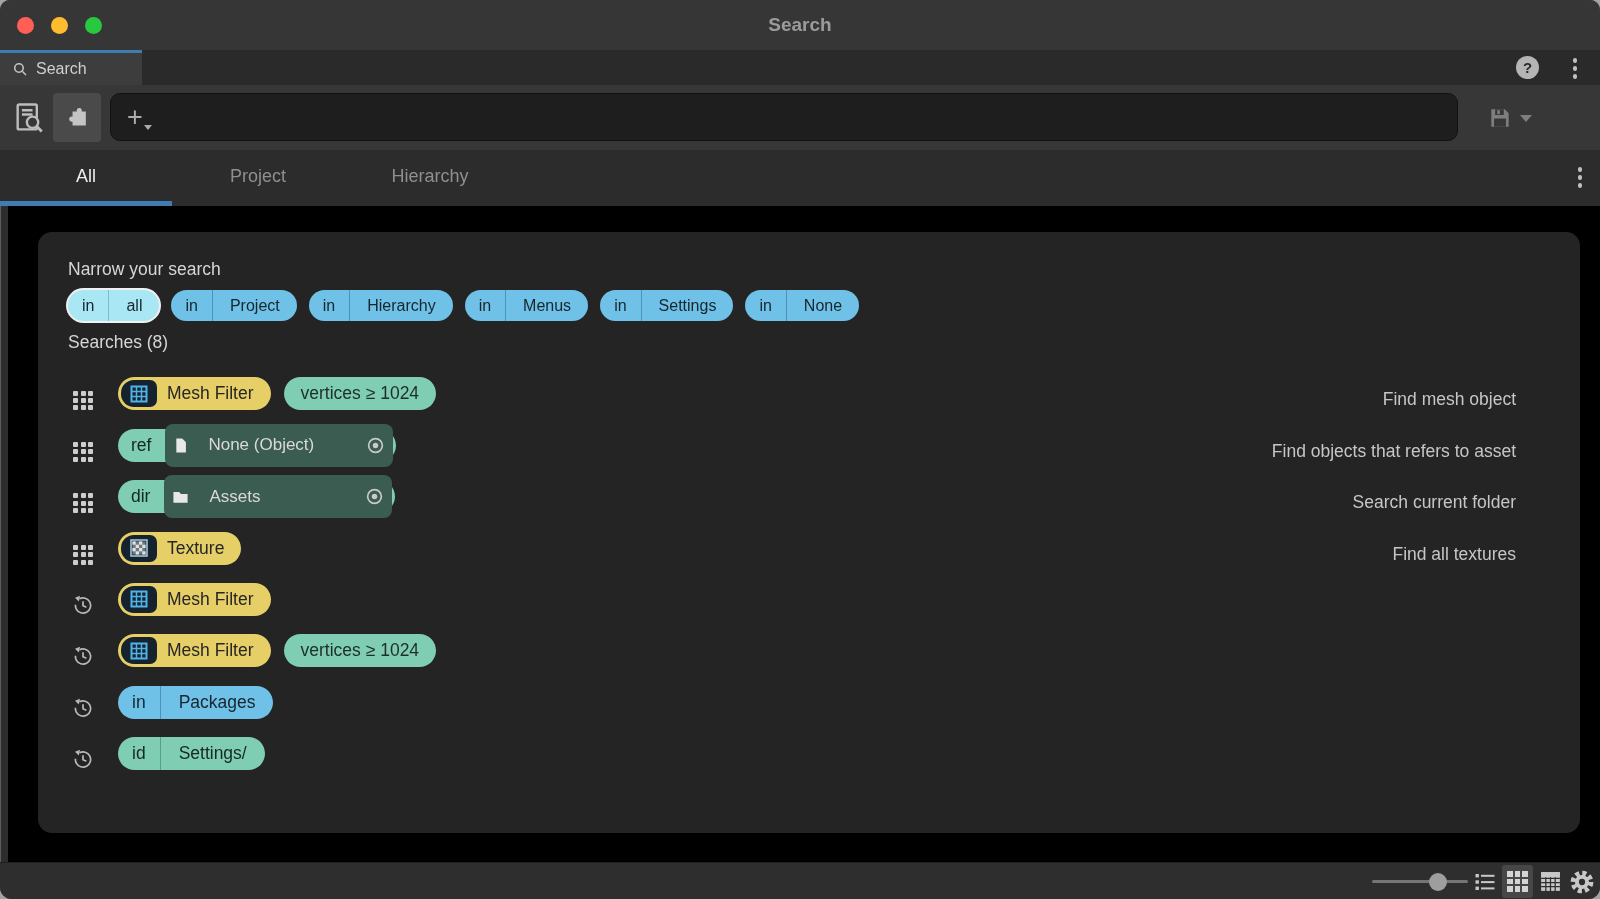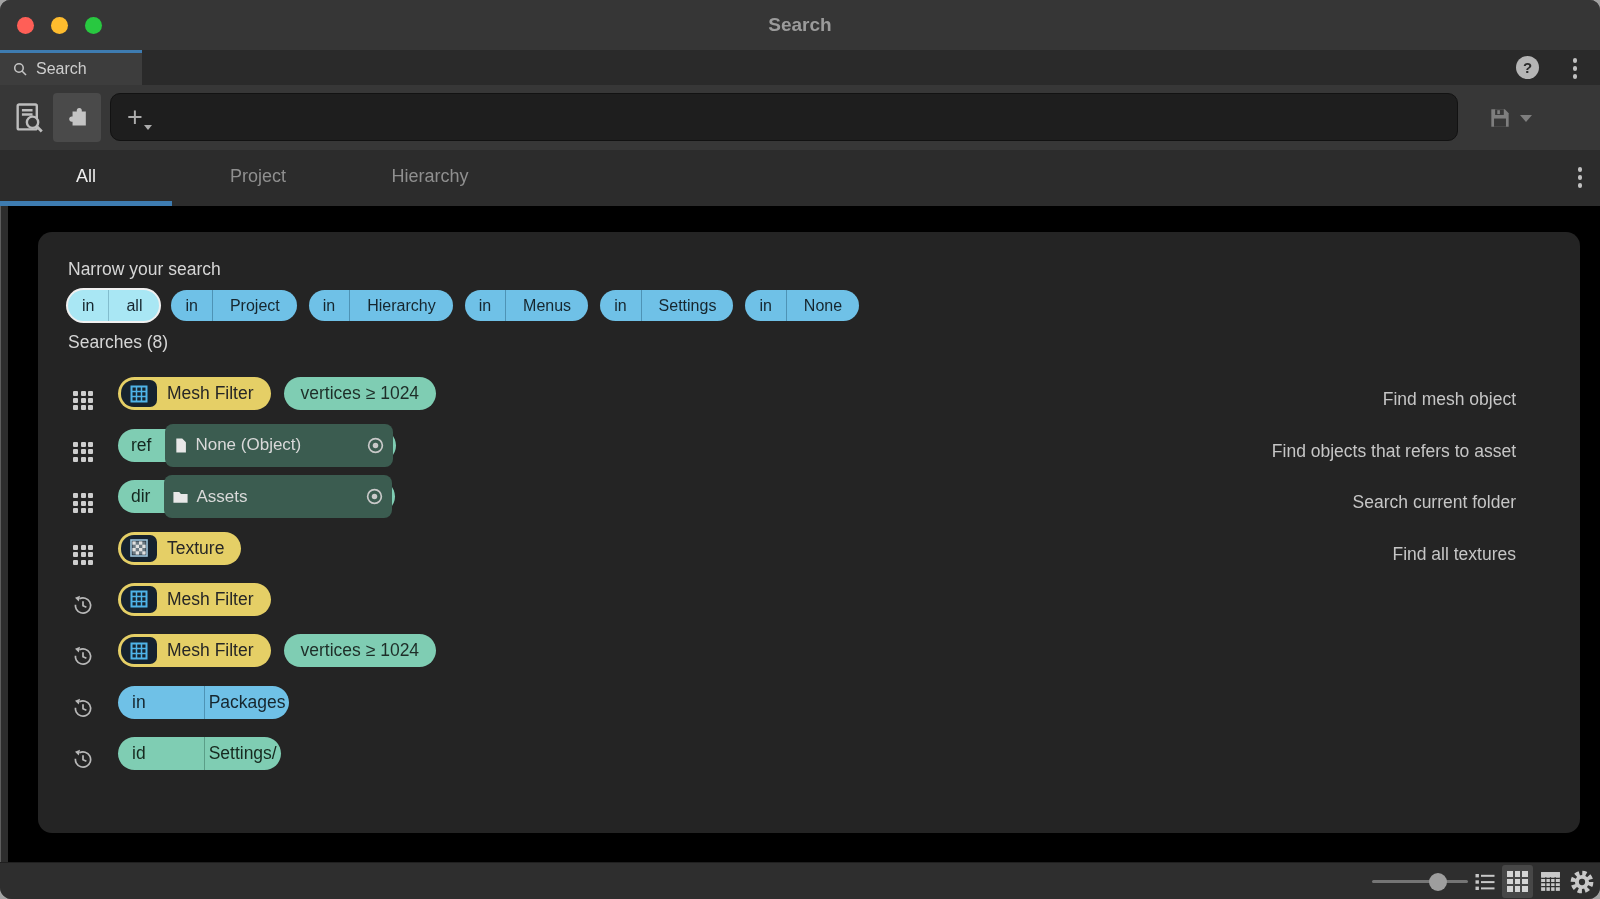--- a/index.html
+++ b/index.html
@@ -71,25 +71,25 @@
   .row-desc{margin-left:auto;margin-right:64px;color:#C6C6C6;font-size:17.5px;}
 
   
   .pill{display:inline-flex;align-items:center;height:33px;border-radius:16.5px;font-size:17.5px;}
   .pill-yellow{background:#E5CF66;color:#262626;padding-right:17px;gap:10px;}
   .iconbox{width:36px;height:27px;margin:3px 0 3px 3px;background:#16222E;border-radius:13px 7px 7px 13px;
            display:flex;align-items:center;justify-content:center;}
   .pill-filter{background:#7FCDB3;color:#1E2E28;padding:0 17px;}
   .pill-ref{background:#7FCDB3;color:#14281F;padding-left:13px;gap:8px;}
   .pill-ref .inner{background:#3B5C50;border-radius:8px;margin:3px 3px 3px 6px;height:27px;display:flex;
-                   align-items:center;gap:7px;padding:8px 8px;color:#D9D9D9;width:212px;}
+                   align-items:center;gap:20px;padding:8px 8px;color:#D9D9D9;width:212px;}
   .inner .inner-label{flex:1;font-size:17px;}
   .pill-seg{overflow:hidden;}
   .pill-seg .seg{display:flex;align-items:center;padding:0 14px;height:100%;}
-  .pill-seg .seg.val{padding:0 4px;margin-left:44px;}
+  .pill-seg .seg.val{padding:0 18px;}
   .pill-seg.blue{background:#6FC1E7;color:#16262E;}
   .pill-seg.blue .seg.val{border-left:1px solid rgba(16,62,88,0.35);}
   .pill-seg.teal{background:#7FCDB3;color:#17291F;}
   .pill-seg.teal .seg.val{border-left:1px solid rgba(10,50,35,0.3);}
 
   
   .statusbar{position:absolute;left:0;top:862px;width:100%;height:37px;background:#2E2E2E;border-top:1px solid #1F1F1F;box-sizing:border-box;}
   .slider{position:absolute;left:1372px;top:0;width:96px;height:37px;}
   .slider .track{position:absolute;left:0;top:17px;width:96px;height:3px;background:#757575;border-radius:2px;}
   .slider .thumb{position:absolute;left:57px;top:9.5px;width:18px;height:18px;border-radius:50%;background:#9E9E9E;}

